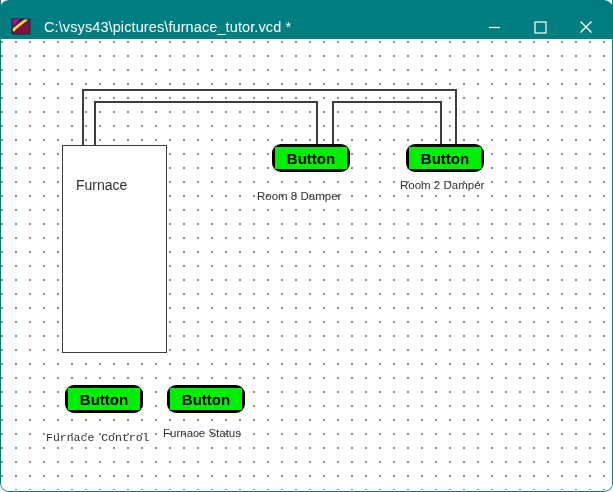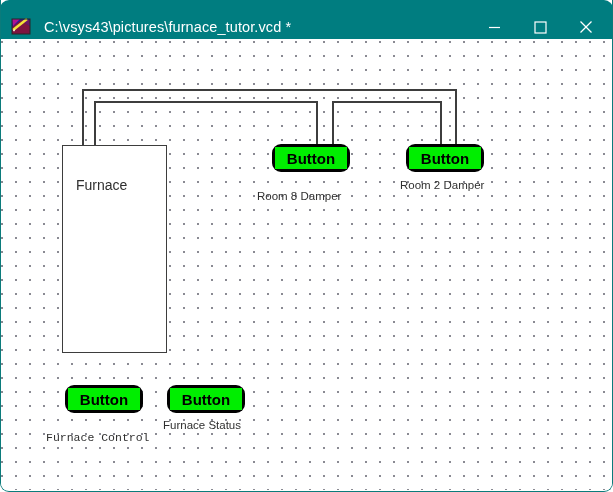--- a/index.html
+++ b/index.html
@@ -209,17 +209,17 @@
           <div class="btn-inner" style="background: rgb(0, 238, 0);">Button</div>
         </div>
         <div class="widget-label" style="left: 399px; top: 140px;">Room 2 Damper</div>
         <div class="btn-widget" style="left: 64px; top: 346px; width: 78px; height: 28px; background: rgb(0, 0, 0);">
           <div class="btn-inner" style="background: rgb(0, 238, 0);">Button</div>
         </div>
         <div class="widget-label" style="left: 45px; top: 392px; font-family: Liberation Mono, monospace;">Furnace Control</div>
         <div class="btn-widget" style="left: 166px; top: 346px; width: 78px; height: 28px; background: rgb(0, 0, 0);">
           <div class="btn-inner" style="background: rgb(0, 238, 0);">Button</div>
         </div>
-        <div class="widget-label" style="left: 162px; top: 380px;">Furnace Status</div>
+        <div class="widget-label" style="left: 162px; top: 388px;">Furnace Status</div>
       </div>
 
   </div>
 </div>
 
 </body></html>

